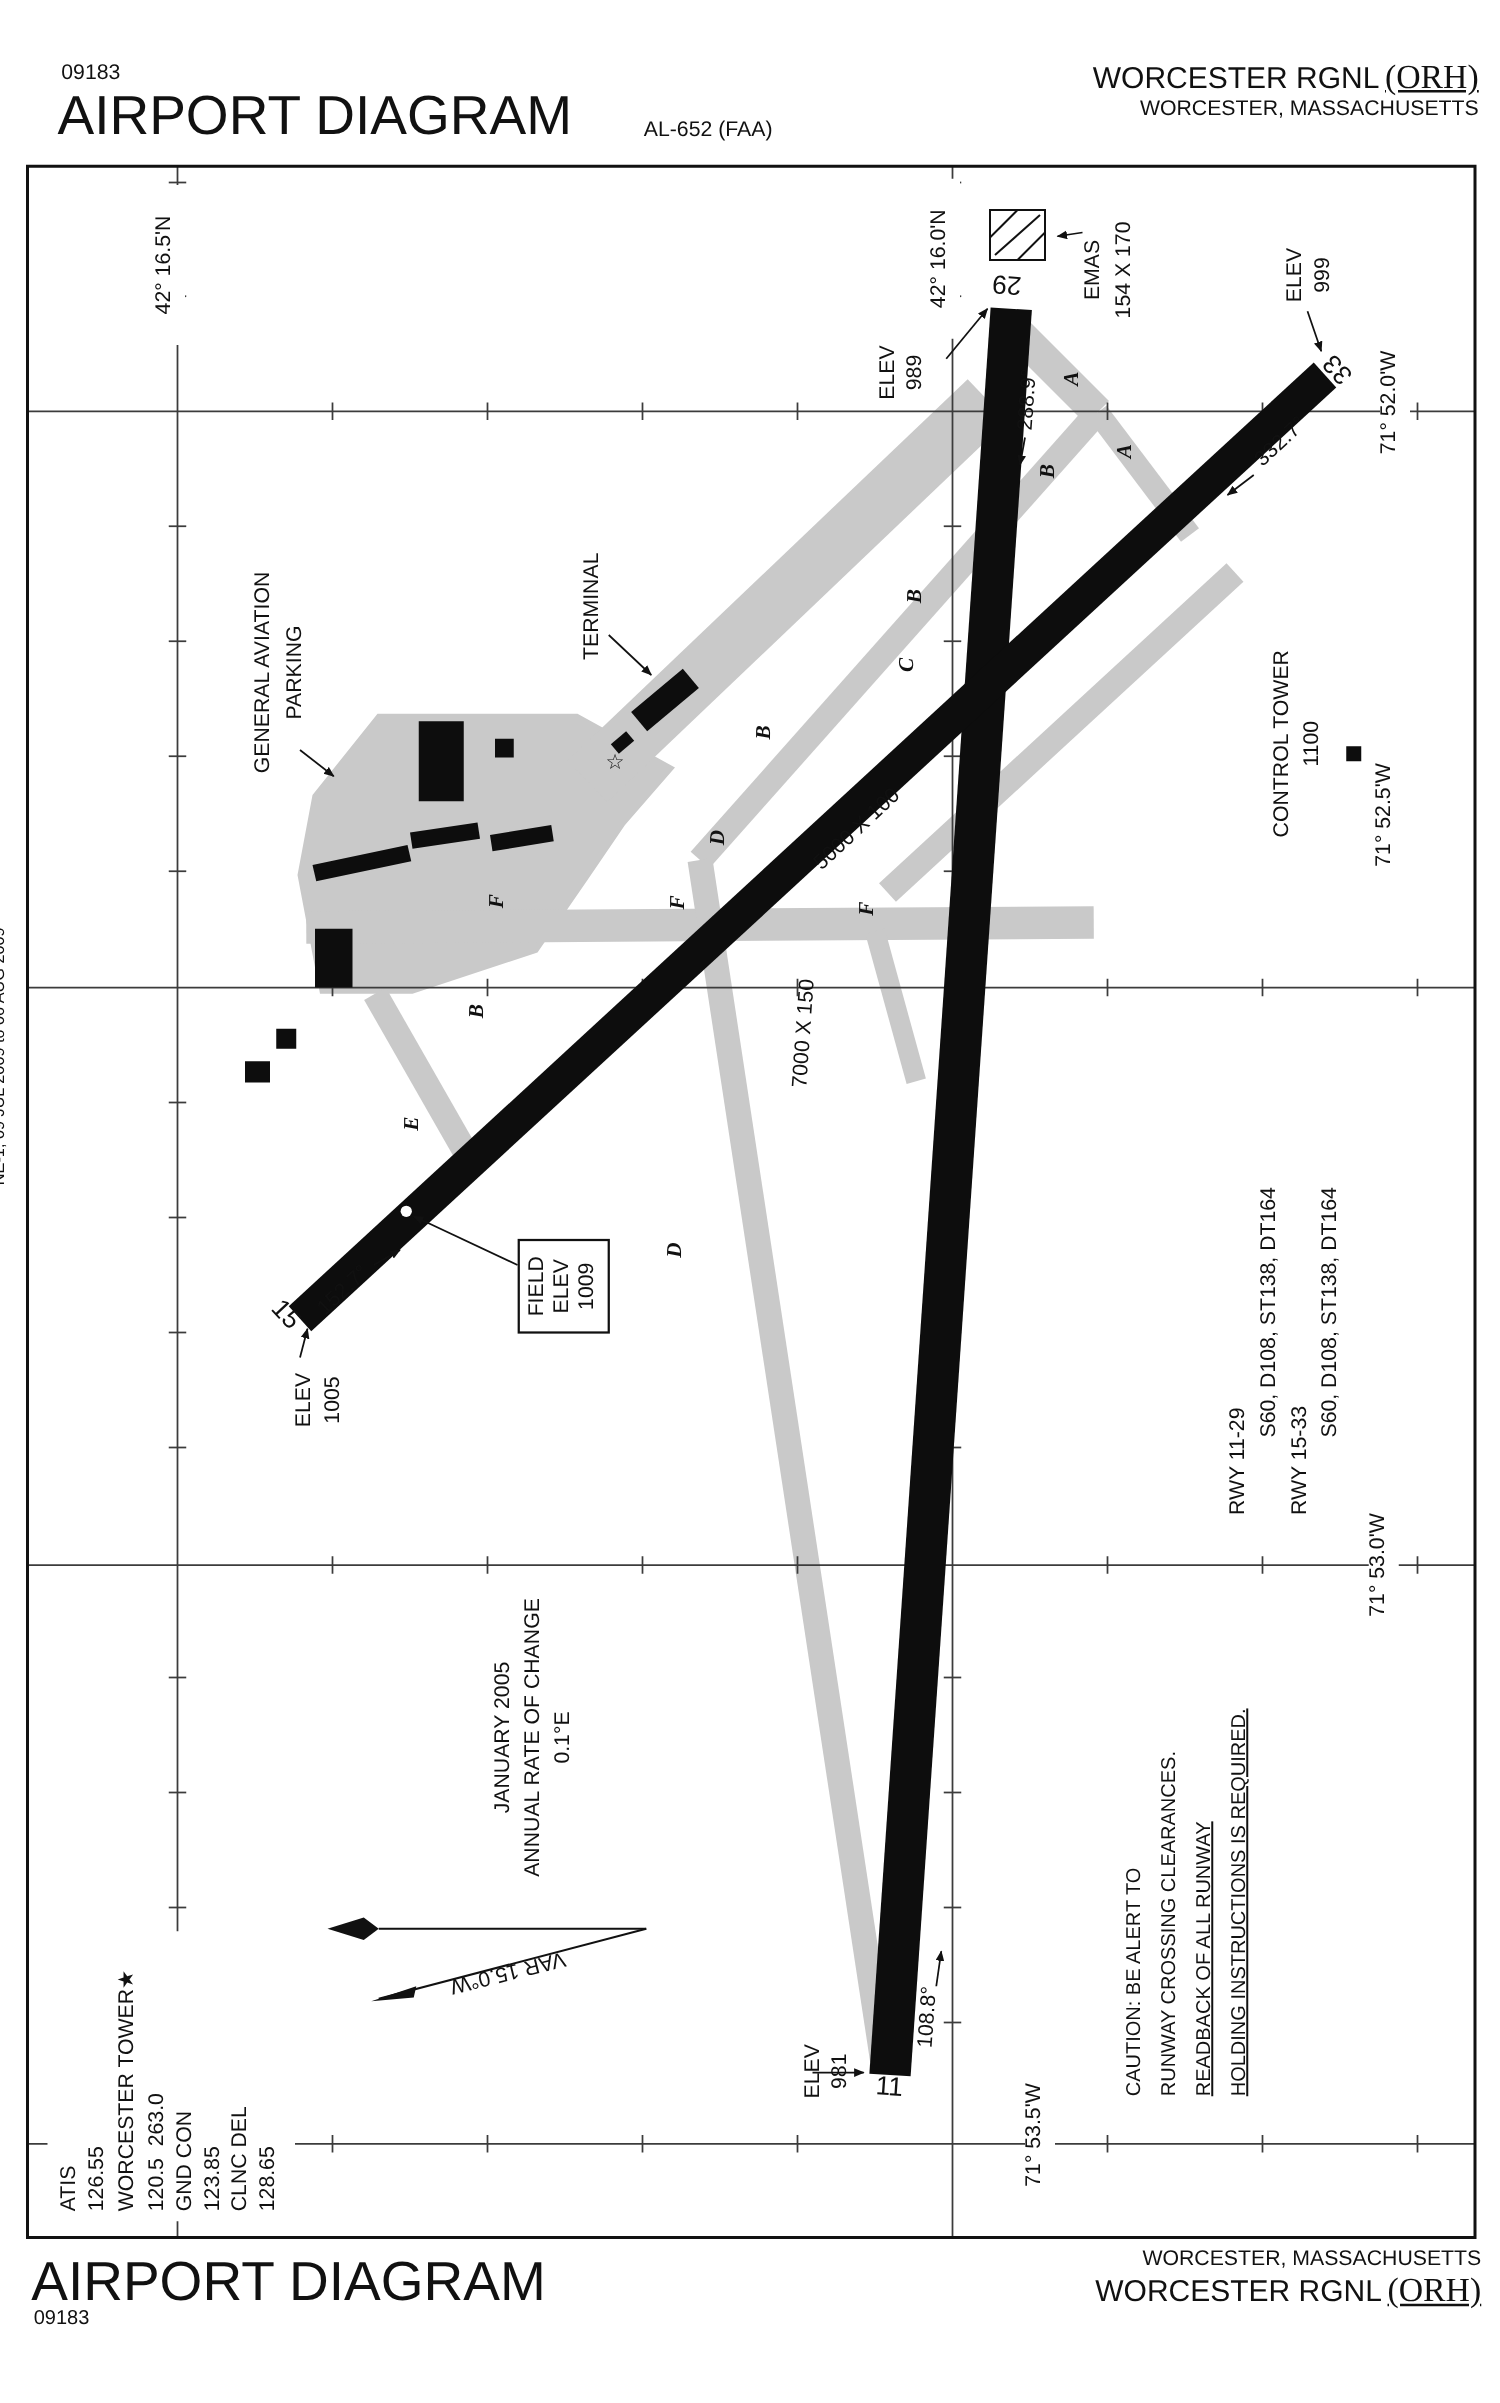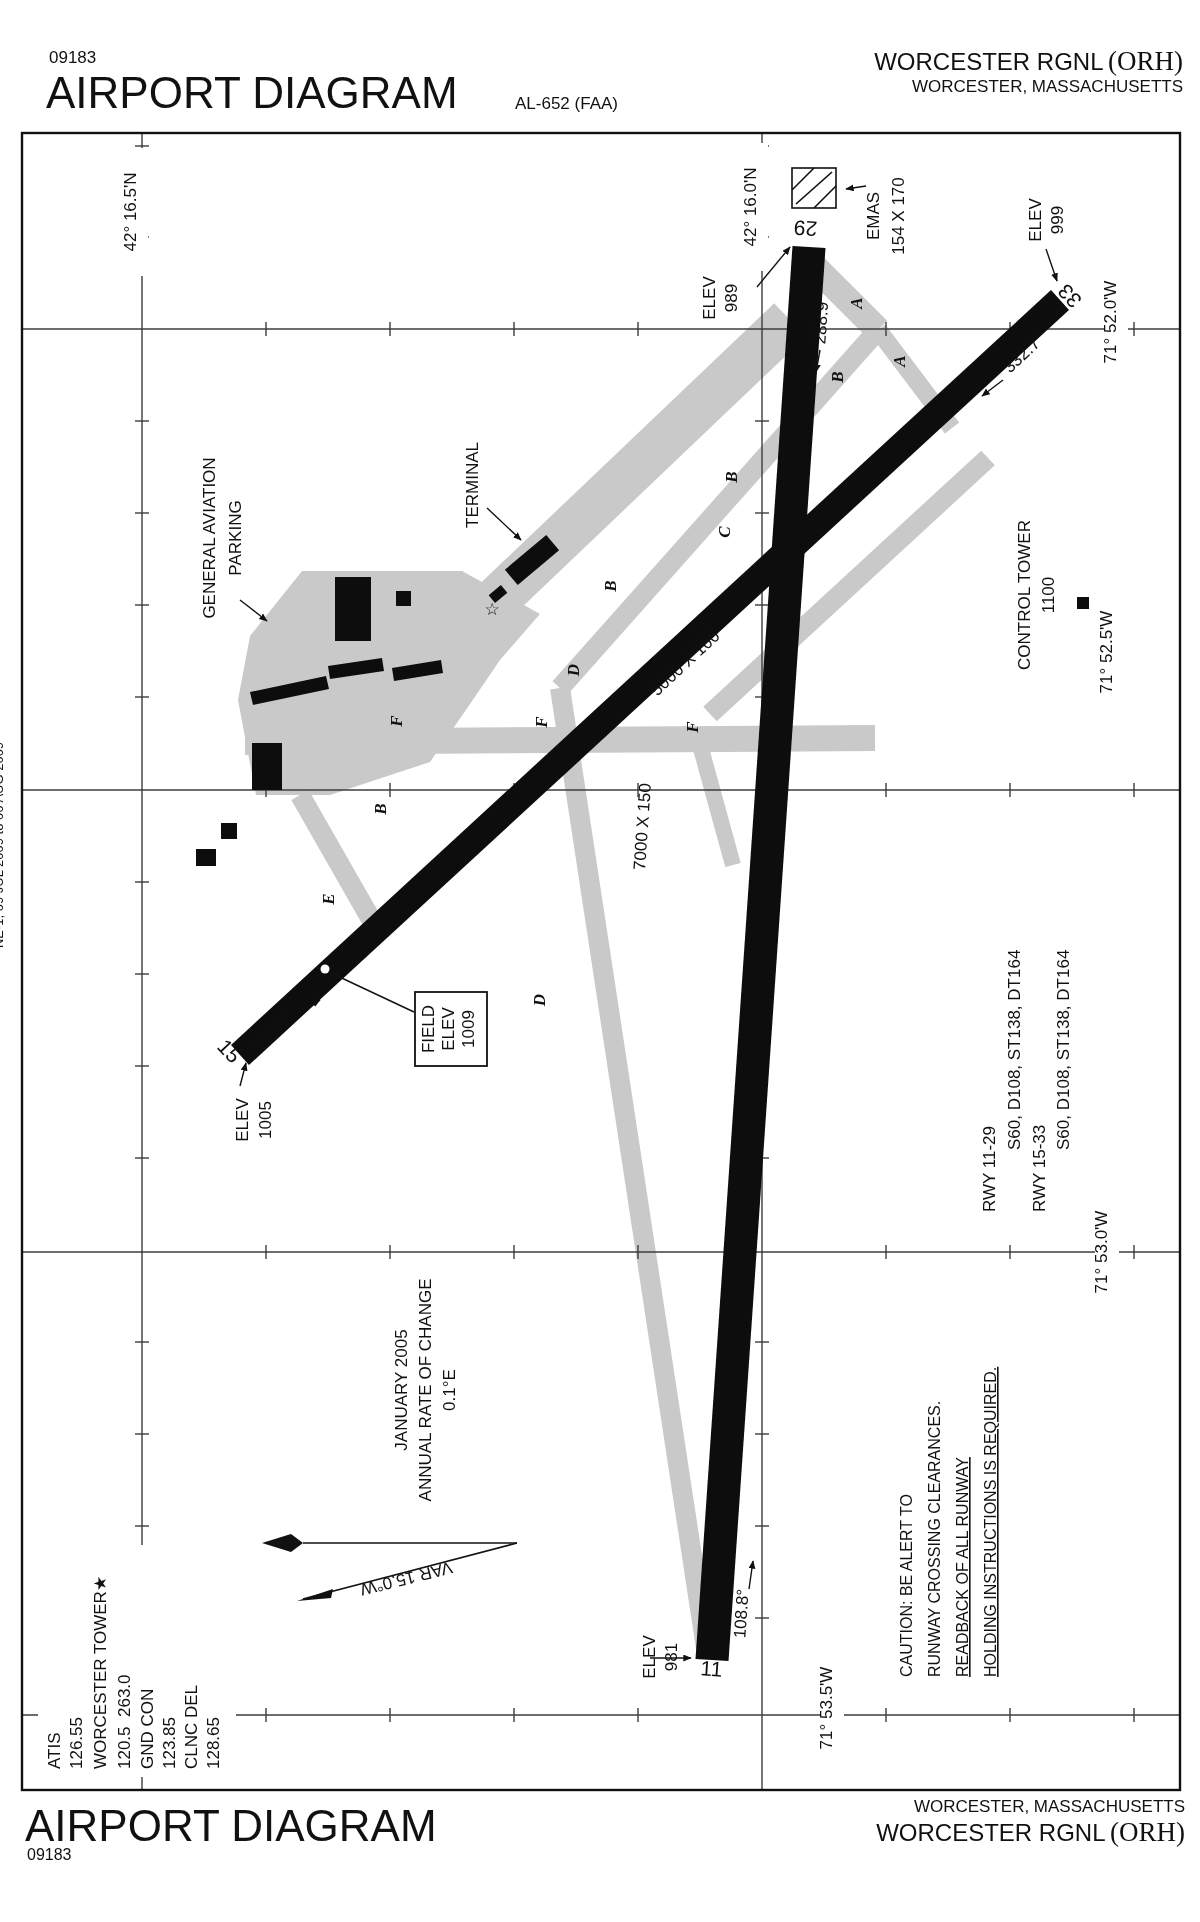--- a/index.html
+++ b/index.html
@@ -2,21 +2,21 @@
 <html><head>
 <meta charset="utf-8">
 <style>
   html,body{margin:0;padding:0;background:#ffffff;}
   body{width:1200px;height:1922px;position:relative;overflow:hidden;
        font-family:"Liberation Sans",sans-serif;color:#111;}
   .abs{position:absolute;}
   .t17{font-size:17px;}
   .t16{font-size:16px;}
   .big{font-size:44px;letter-spacing:0px;}
-  .serif{font-family:"Liberation Serif",serif;}
+  .serif{font-family:"Liberation Serif",serif;text-decoration:underline;}
   .right{text-align:right;}
   svg{position:absolute;left:0;top:0;}
   svg text{font-family:"Liberation Sans",sans-serif;fill:#111;font-size:17px;}
   svg text.twy{font-family:"Liberation Serif",serif;font-style:italic;font-weight:bold;font-size:17px;}
   svg text.num{font-size:21px;}
   svg text.small{font-size:13px;}
   .grid{stroke:#3c3c3c;stroke-width:1.4;}
   .border{fill:none;stroke:#111;stroke-width:2.4;}
   .twyband{stroke:#c9c9c9;fill:none;}
   .apron{fill:#c9c9c9;}

